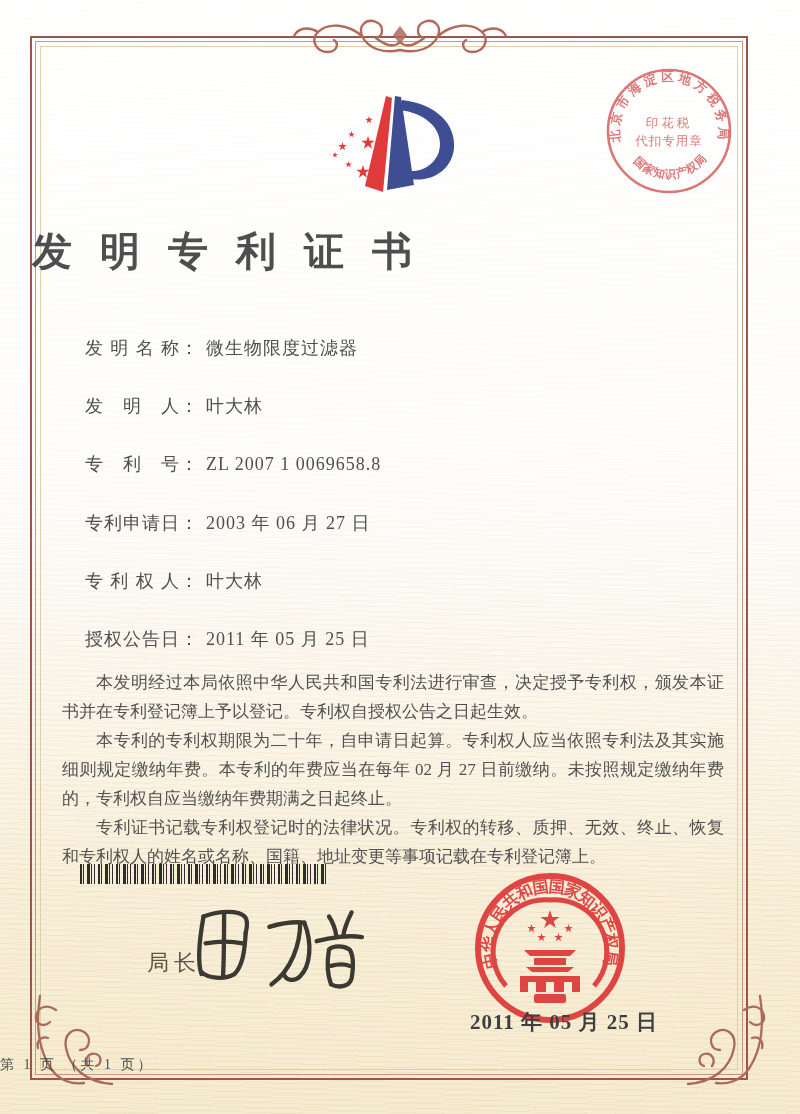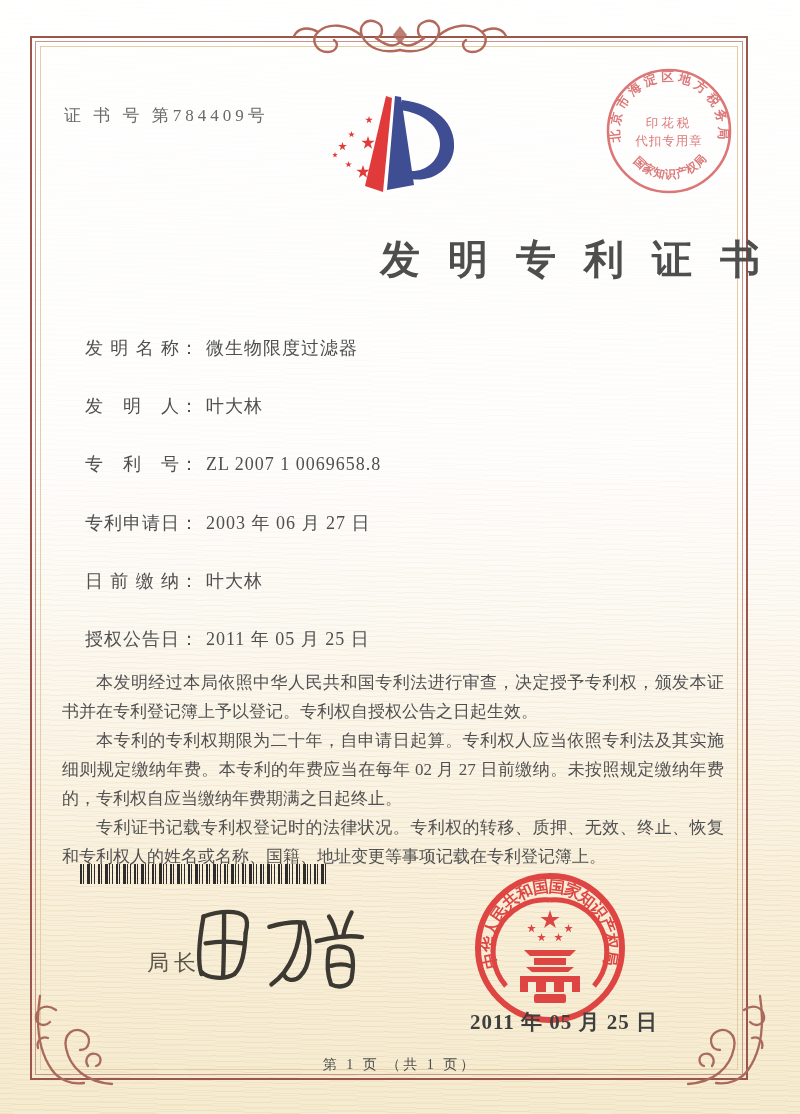--- a/index.html
+++ b/index.html
@@ -11,39 +11,39 @@
       linear-gradient(180deg, rgba(255,255,255,.92) 0%, rgba(255,255,255,.75) 40%, rgba(255,255,255,.25) 62%, rgba(255,255,255,0) 80%),
       repeating-linear-gradient(2deg, rgba(216,178,110,.14) 0 1px, transparent 1px 5px),
       repeating-linear-gradient(-2deg, rgba(216,178,110,.10) 0 1px, transparent 1px 6px),
       linear-gradient(180deg,#fdfcfa 0%,#fbf8f1 45%,#f9f0dc 78%,#f5ebd0 100%);
   }
   .frame-outer{position:absolute;left:30px;right:52px;top:36px;bottom:34px;border:2px solid #9a564c;}
   .frame-mid{position:absolute;inset:3px;border:1px solid #c9948a;}
   .frame-inner{position:absolute;inset:4px;border:1px solid #e3cda2;}
   .abs{position:absolute;}
   .cert-no{left:64px;top:104px;font-size:17px;letter-spacing:4px;color:#696969;}
-  .title{left:0;right:0;top:220px;margin:12px;text-align:right;font-size:40px;font-weight:600;
+  .title{left:0;right:0;top:220px;margin:4px;text-align:left;font-size:40px;font-weight:600;
          color:#4e4e4e;letter-spacing:28px;text-indent:28px;}
   .field{left:85px;height:24px;font-size:18px;color:#4f4f4f;white-space:nowrap;}
   .f-label{display:inline-block;width:94px;text-align:justify;text-align-last:justify;vertical-align:top;}
   .f-colon{display:inline-block;margin:0 8px 0 1px;}
   .f-value{letter-spacing:1px;}
   .bodytext{left:62px;width:662px;top:668px;font-size:17px;line-height:29px;color:#515151;text-align:justify;}
   .bodytext p{margin:0;text-indent:2em;}
   .barcode{left:80px;top:864px;width:246px;height:20px;
     background:repeating-linear-gradient(90deg,
       #2e2c2a 0 2px, transparent 2px 3px,
       #2e2c2a 3px 4px, transparent 4px 7px,
       #2e2c2a 7px 10px, transparent 10px 11px,
       #2e2c2a 11px 12px, transparent 12px 14px,
       #2e2c2a 14px 15px, transparent 15px 18px);}
   .sig-role{left:147px;top:948px;font-size:22px;letter-spacing:5px;color:#5d564a;}
   .seal-date{left:462px;top:1008px;width:204px;text-align:center;font-size:21px;font-weight:700;
              color:#3f3f3f;letter-spacing:1px;}
-  .footer{left:0;right:0;top:1056px;text-align:center;font-size:14px;letter-spacing:3px;color:#4c4c4c;}
+  .footer{left:0;right:0;top:1056px;font-size:14px;letter-spacing:3px;color:#4c4c4c;}
   svg{display:block;}
 </style>
 </head>
 <body>
 
 <div class="page">
 
   <div class="frame-outer">
     <div class="frame-mid">
       <div class="frame-inner"></div>
@@ -80,21 +80,20 @@
   <svg class="abs" style="left:684px;top:992px;" width="90" height="96" viewBox="0 0 90 96">
     <g transform="translate(90,0) scale(-1,1)" fill="none" stroke="#a96a5c" stroke-width="2.3" stroke-linecap="round">
       <path d="M14,4 C10,30 12,58 26,78 C33,88 46,93 58,91"></path>
       <path d="M86,92 C60,90 44,76 40,56 C37,42 48,34 58,40 C66,45 64,58 54,58"></path>
       <path d="M30,18 C22,12 12,14 10,24 C9,32 18,36 24,30"></path>
       <path d="M22,46 C16,44 10,48 12,56"></path>
       <path d="M62,74 C58,68 62,60 70,62 C76,64 76,72 70,74"></path>
     </g>
   </svg>
 
-  <div class="abs cert-no">证 书 号 第784409号</div>
 
   <svg class="abs" style="left:303px;top:82px;" width="172" height="120" viewBox="0 0 170 120">
     <defs>
       <symbol id="star5" viewBox="-10 -10 20 20">
         <path d="M0,-10 L2.25,-3.09 L9.51,-3.09 L3.63,1.18 L5.88,8.09 L0,3.82 L-5.88,8.09 L-3.63,1.18 L-9.51,-3.09 L-2.25,-3.09 Z"></path>
       </symbol>
     </defs>
     <path d="M82,14 L88,16 L79,110 L61,104 Z" fill="#e03a3a"></path>
     <path d="M91,14 L97,15 L110,103 L83,108 Z" fill="#3f4d92"></path>
     <path d="M98,18 C132,22 152,42 150,66 C148,90 124,102 103,96 L106,89 C122,90 136,78 136,62 C136,44 119,31 96,28 Z" fill="#3f4d92"></path>
@@ -131,21 +130,21 @@
   <div class="abs field" style="top:394px">
     <span class="f-label">发明人</span><span class="f-colon">：</span><span class="f-value">叶大林</span>
   </div>
   <div class="abs field" style="top:452px">
     <span class="f-label">专利号</span><span class="f-colon">：</span><span class="f-value">ZL 2007 1 0069658.8</span>
   </div>
   <div class="abs field" style="top:511px">
     <span class="f-label">专利申请日</span><span class="f-colon">：</span><span class="f-value">2003 年 06 月 27 日</span>
   </div>
   <div class="abs field" style="top:569px">
-    <span class="f-label">日前缴纳</span><span class="f-colon">：</span><span class="f-value">叶大林</span>
+    <span class="f-label">专利权人</span><span class="f-colon">：</span><span class="f-value">叶大林</span>
   </div>
   <div class="abs field" style="top:627px">
     <span class="f-label">授权公告日</span><span class="f-colon">：</span><span class="f-value">2011 年 05 月 25 日</span>
   </div>
 
   <div class="abs bodytext">
     <p>本发明经过本局依照中华人民共和国专利法进行审查，决定授予专利权，颁发本证书并在专利登记簿上予以登记。专利权自授权公告之日起生效。</p>
     <p>本专利的专利权期限为二十年，自申请日起算。专利权人应当依照专利法及其实施细则规定缴纳年费。本专利的年费应当在每年 02 月 27 日前缴纳。未按照规定缴纳年费的，专利权自应当缴纳年费期满之日起终止。</p>
     <p>专利证书记载专利权登记时的法律状况。专利权的转移、质押、无效、终止、恢复和专利权人的姓名或名称、国籍、地址变更等事项记载在专利登记簿上。</p>
   </div>

